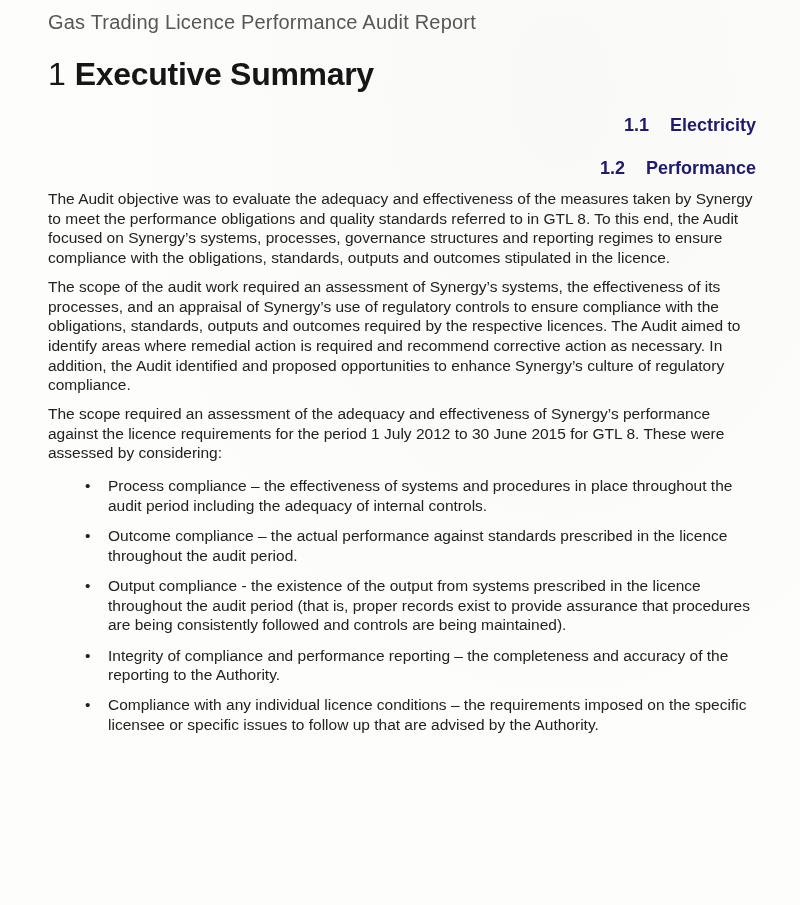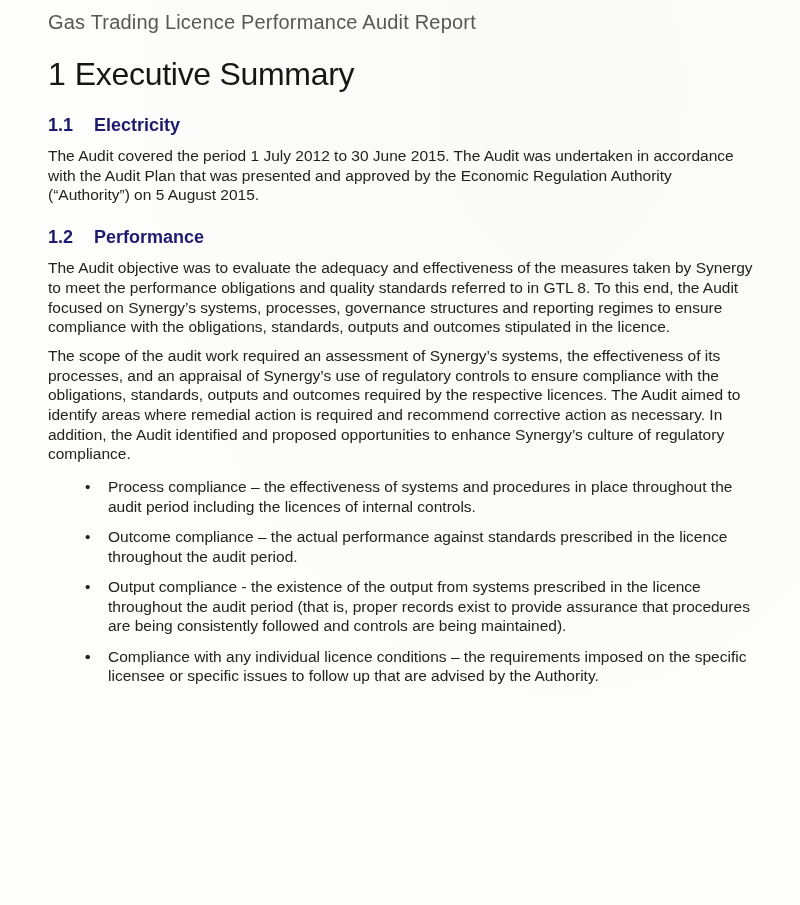--- a/index.html
+++ b/index.html
@@ -35,30 +35,31 @@
     font-size: 32px;
     line-height: 38px;
     color: #161616;
     font-weight: 400;
   }
   .title-number {
     font-weight: 400;
     margin-right: 9px;
   }
   .title-text {
-    font-weight: 400;
+    font-weight: 700;
     letter-spacing: -0.3px;
   }
   h2.section-heading {
     display: flex;
     margin: 21px 0 10px 0;
     font-size: 18px;
     line-height: 22px;
     font-weight: 700;
     color: #1e1a6e;
+    justify-content: flex-end;
   }
   .sec-num {
     flex: 0 0 46px;
   }
   p.body-para {
     margin: 0 0 9px 0;
     font-size: 15.5px;
     line-height: 19.7px;
     color: #222222;
   }
@@ -90,49 +91,50 @@
 
   <h1 class="doc-title">
     <span class="title-number">1</span><span class="title-text">Executive Summary</span>
   </h1>
 
   <section>
     <h2 class="section-heading">
       <span class="sec-num">1.1</span>
       <span class="sec-title">Electricity</span>
     </h2>
-    <p class="body-para">The Audit covered the period 1 July 2012 to 30 June 2015. The Audit was undertaken in accordance with the Audit Plan that was presented and approved by the Economic Regulation Authority (“Authority”) on 5 August 2015.</p>
   </section>
 
   <section>
     <h2 class="section-heading">
       <span class="sec-num">1.2</span>
       <span class="sec-title">Performance</span>
     </h2>
     <p class="body-para">The Audit objective was to evaluate the adequacy and effectiveness of the measures taken by Synergy to meet the performance obligations and quality standards referred to in GTL 8. To this end, the Audit focused on Synergy’s systems, processes, governance structures and reporting regimes to ensure compliance with the obligations, standards, outputs and outcomes stipulated in the licence.</p>
   </section>
 
   <section>
     <p class="body-para">The scope of the audit work required an assessment of Synergy’s systems, the effectiveness of its processes, and an appraisal of Synergy’s use of regulatory controls to ensure compliance with the obligations, standards, outputs and outcomes required by the respective licences. The Audit aimed to identify areas where remedial action is required and recommend corrective action as necessary. In addition, the Audit identified and proposed opportunities to enhance Synergy’s culture of regulatory compliance.</p>
+    <p class="body-para">The scope required an assessment of the adequacy and effectiveness of Synergy’s performance against the licence requirements for the period 1 July 2012 to 30 June 2015 for GTL 8. These were assessed by considering:</p>
 
     <ul class="bullet-list">
       <li class="bullet-item">
         <span class="marker">•</span>
-        <span>Process compliance – the effectiveness of systems and procedures in place throughout the audit period including the licences of internal controls.</span>
+        <span>Process compliance – the effectiveness of systems and procedures in place throughout the audit period including the adequacy of internal controls.</span>
       </li>
       <li class="bullet-item">
         <span class="marker">•</span>
         <span>Outcome compliance – the actual performance against standards prescribed in the licence throughout the audit period.</span>
       </li>
       <li class="bullet-item">
         <span class="marker">•</span>
         <span>Output compliance - the existence of the output from systems prescribed in the licence throughout the audit period (that is, proper records exist to provide assurance that procedures are being consistently followed and controls are being maintained).</span>
       </li>
       <li class="bullet-item">
         <span class="marker">•</span>
+        <span>Integrity of compliance and performance reporting – the completeness and accuracy of the reporting to the Authority.</span>
       </li>
       <li class="bullet-item">
         <span class="marker">•</span>
         <span>Compliance with any individual licence conditions – the requirements imposed on the specific licensee or specific issues to follow up that are advised by the Authority.</span>
       </li>
     </ul>
   </section>
 
 </div>
 

